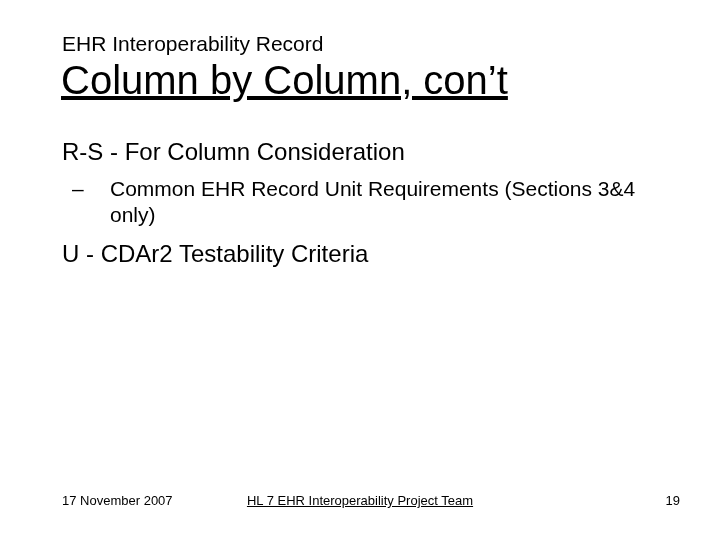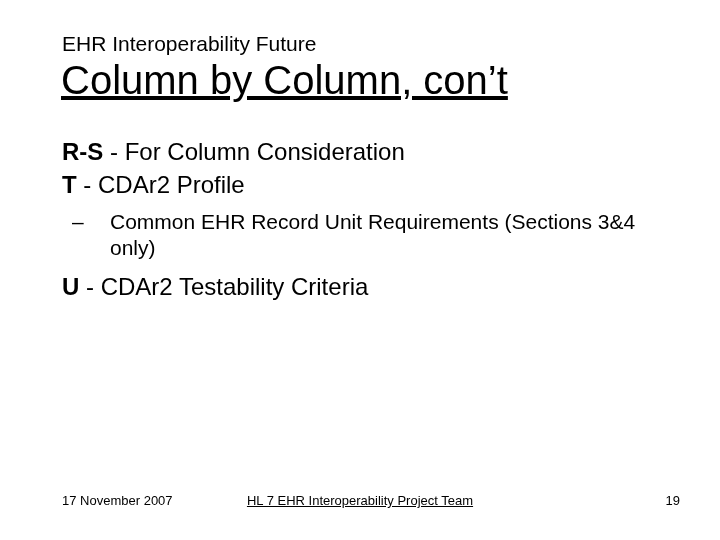--- a/index.html
+++ b/index.html
@@ -35,21 +35,21 @@
     position: absolute;
     left: 62px;
     top: 137px;
     width: 590px;
   }
   .line {
     font-size: 24px;
     line-height: 1.25;
     margin-bottom: 3px;
   }
-  .bold { font-weight: bold; }
+  .bold { font-weight: normal; }
   .sub {
     font-size: 21px;
     line-height: 1.25;
     padding-left: 48px;
     text-indent: -19px;
     margin-top: 9px;
     margin-bottom: 6px;
   }
   .sub .dash { display: inline-block; width: 19px; }
   .u-line { margin-top: 10px; }
@@ -73,30 +73,27 @@
     right: 40px;
     bottom: 32px;
     font-size: 13px;
   }
 </style>
 </head>
 <body>
 
 <div class="slide">
 
-  <div class="supertitle">EHR Interoperability Future</div>
+  <div class="supertitle">EHR Interoperability Record</div>
 
   <div class="title">Column by Column, con’t</div>
 
   <div class="body">
     <div class="line">
       <span class="bold">R-S</span><span> - For Column Consideration</span>
-    </div>
-    <div class="line">
-      <span class="bold">T</span><span> - CDAr2 Profile</span>
     </div>
     <div class="sub">
       <span class="dash">–</span><span>Common EHR Record Unit Requirements (Sections 3&amp;4 only)</span>
     </div>
     <div class="line u-line">
       <span class="bold">U</span><span> - CDAr2 Testability Criteria</span>
     </div>
   </div>
 
   <div class="footer-date">17 November 2007</div>

